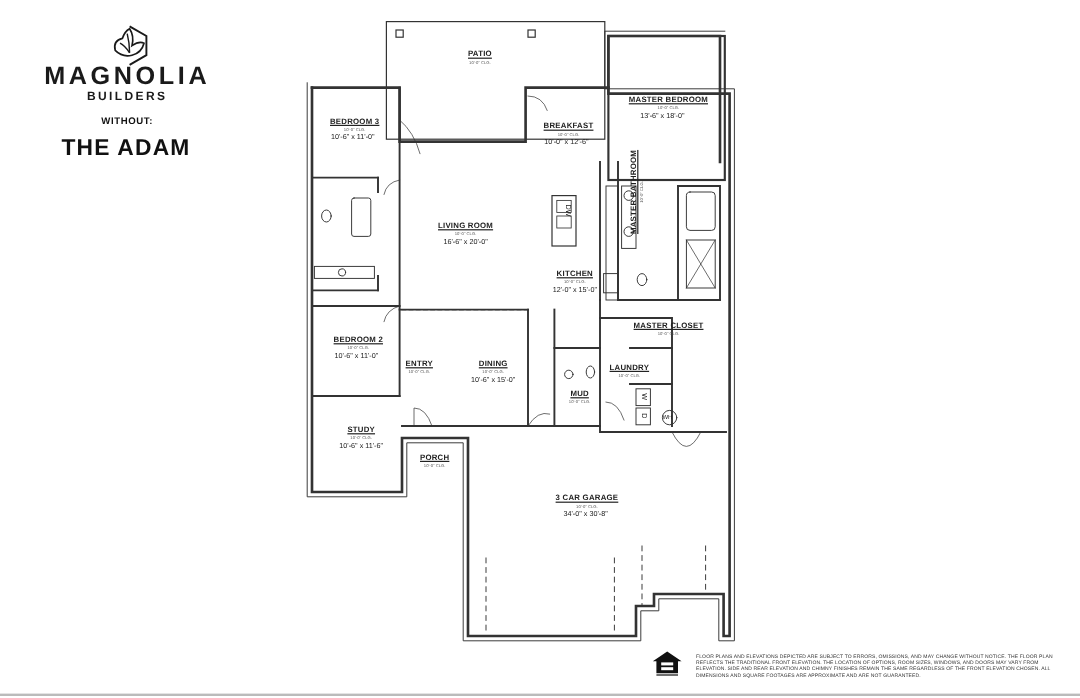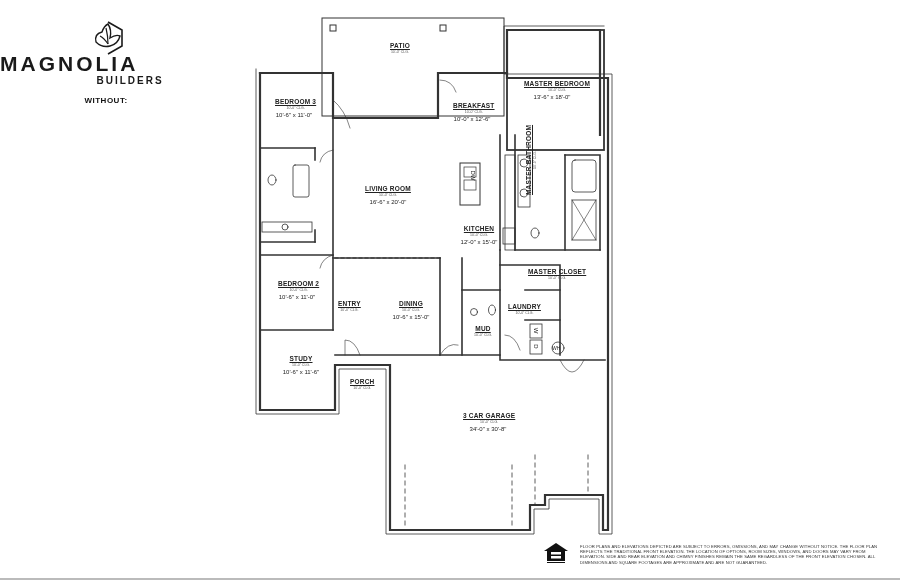--- a/index.html
+++ b/index.html
@@ -1,20 +1,20 @@
 <!DOCTYPE html>
 <html><head>
   <meta charset="utf-8">
   <style>
     html, body { margin: 0; padding: 0; background: #ffffff; }
     body { width: 900px; height: 582px; position: relative; overflow: hidden; font-family: "Liberation Sans", sans-serif; color: #111; }
     .brand { position: absolute; left: 0; top: 0; width: 220px; height: 150px; }
     .logo-icon { position: absolute; left: 88px; top: 20px; width: 40px; height: 36px; }
-    .brand-name { position: absolute; left: 0; width: 212px; top: 52px; text-align: left; font-size: 21px; font-weight: 700; letter-spacing: 3px; color: #1a1a1a; }
-    .brand-sub { position: absolute; left: 0; width: 212px; top: 75px; text-align: center; font-size: 10px; font-weight: 700; letter-spacing: 2px; color: #1a1a1a; padding-left: 24px; }
+    .brand-name { position: absolute; left: 0; width: 212px; top: 52px; text-align: center; font-size: 21px; font-weight: 700; letter-spacing: 3px; color: #1a1a1a; }
+    .brand-sub { position: absolute; left: 0; width: 212px; top: 75px; text-align: center; font-size: 10px; font-weight: 700; letter-spacing: 2px; color: #1a1a1a; }
     .presents { position: absolute; left: 0; width: 212px; top: 96px; text-align: center; font-size: 8px; font-weight: 700; letter-spacing: 0.5px; }
     .plan-title { position: absolute; left: 0; width: 210px; top: 113px; text-align: center; font-size: 19px; font-weight: 700; letter-spacing: 1px; }
     .plan { position: absolute; left: 0; top: 0; width: 900px; height: 582px; }
     .room-label { position: absolute; text-align: center; font-size: 6px; line-height: 7px; color: #222; white-space: nowrap; }
     .room-label .nm { font-weight: 700; font-size: 6.5px; text-decoration: underline; letter-spacing: 0.2px; }
     .room-label .clg { font-size: 3.5px; color: #555; }
     .room-label .dim { font-size: 6px; }
     .disclaimer { position: absolute; left: 580px; top: 544px; width: 300px; font-size: 4.2px; line-height: 5.2px; color: #333; letter-spacing: 0.1px; }
     .eho-icon { position: absolute; left: 543px; top: 542px; width: 26px; height: 22px; }
     .bottom-rule { position: absolute; left: 0; right: 0; bottom: 2px; height: 2px; background: #bbb; }
@@ -25,20 +25,21 @@
 <div class="brand">
   <svg class="logo-icon" viewBox="0 0 40 36">
     <path d="M20 2 L34 10 L34 26 L20 34" fill="none" stroke="#1a1a1a" stroke-width="1.6"></path>
     <path d="M8 22 Q6 14 14 12 Q16 6 20 4 Q24 10 22 18 Q28 14 32 16 Q30 24 22 26 Q14 28 8 22 Z" fill="none" stroke="#1a1a1a" stroke-width="1.4"></path>
     <path d="M12 16 Q16 18 20 24" fill="none" stroke="#1a1a1a" stroke-width="1.2"></path>
     <path d="M18 8 Q20 16 20 24" fill="none" stroke="#1a1a1a" stroke-width="1.2"></path>
   </svg>
   <div class="brand-name">MAGNOLIA</div>
   <div class="brand-sub">BUILDERS</div>
   <div class="presents">WITHOUT:</div>
+  <div class="plan-title">THE ADAM</div>
 </div>
 
 <svg class="plan" viewBox="0 0 900 582">
   <g fill="none" stroke="#333" stroke-linecap="square">
 
     <rect x="322" y="18" width="182" height="98" stroke-width="1"></rect>
     <rect x="330" y="25" width="6" height="6" stroke-width="1"></rect>
     <rect x="440" y="25" width="6" height="6" stroke-width="1"></rect>
 
     <g stroke-width="2.2">

